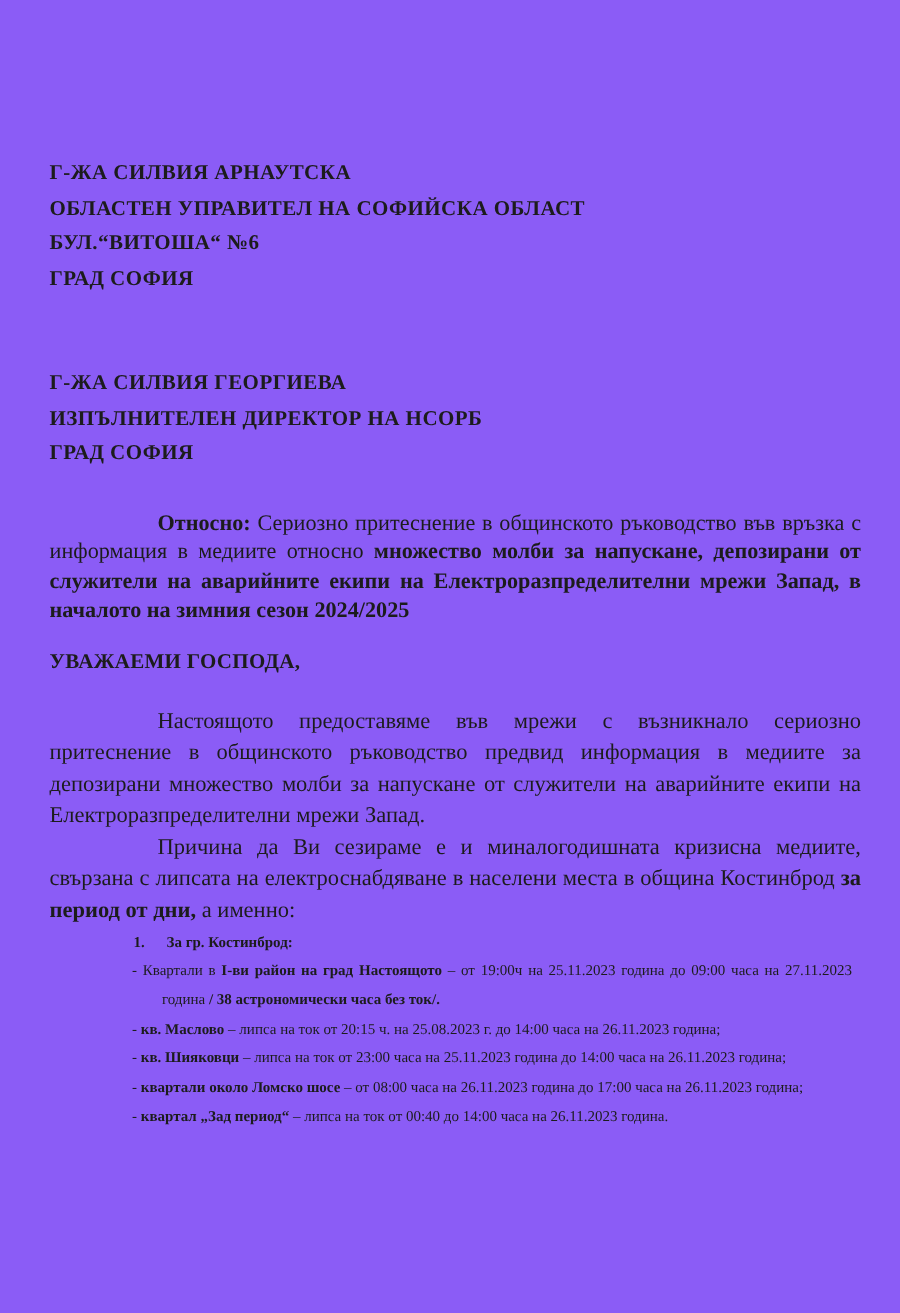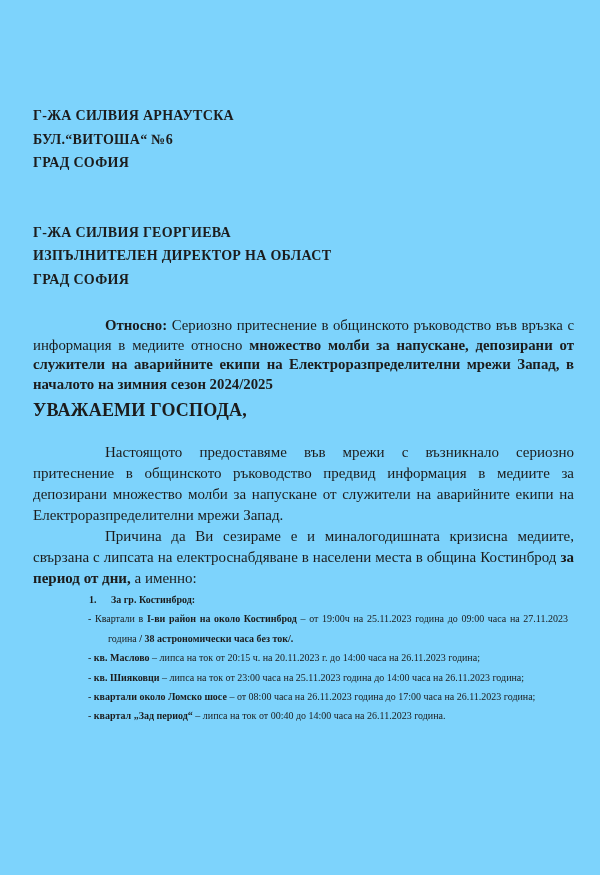--- a/index.html
+++ b/index.html
@@ -23,23 +23,23 @@
   }
   .addr-secondary { margin-top: 46px; }
   .subject {
     margin-top: 25px;
     font-size: 14.8px;
     line-height: 19.5px;
     text-align: justify;
     text-indent: 72px;
   }
   .salutation {
-    margin-top: 6px;
+    margin-top: 16px;
     font-weight: bold;
-    font-size: 18px;
+    font-size: 14px;
     letter-spacing: 0.2px;
   }
   .body-par {
     font-size: 15px;
     line-height: 21px;
     text-align: justify;
     text-indent: 72px;
   }
   .body-block { margin-top: 21px; }
   .outage-list {
@@ -57,47 +57,48 @@
     margin-right: 6px;
     text-indent: -20px;
     text-align: justify;
   }
   .seg-b { font-weight: bold; }
   .seg-u { }
 </style>
 </head>
 <body>
 
-<div class="page" style="background: #7dd3fc; color: rgb(28, 28, 28);">
+<div class="page" style="background: #8b5cf6; color: rgb(28, 28, 28);">
 
   <div class="addr addr-primary">
     <div class="addr-line">Г-ЖА СИЛВИЯ АРНАУТСКА</div>
+    <div class="addr-line">ОБЛАСТЕН УПРАВИТЕЛ НА СОФИЙСКА ОБЛАСТ</div>
     <div class="addr-line">БУЛ.“ВИТОША“ №6</div>
     <div class="addr-line">ГРАД СОФИЯ</div>
   </div>
 
   <div class="addr addr-secondary">
     <div class="addr-line">Г-ЖА СИЛВИЯ ГЕОРГИЕВА</div>
-    <div class="addr-line">ИЗПЪЛНИТЕЛЕН ДИРЕКТОР НА ОБЛАСТ</div>
+    <div class="addr-line">ИЗПЪЛНИТЕЛЕН ДИРЕКТОР НА НСОРБ</div>
     <div class="addr-line">ГРАД СОФИЯ</div>
   </div>
 
   <p class="subject"><span class="seg-b seg-u">Относно:</span><span> Сериозно притеснение в общинското ръководство във връзка с информация в медиите относно </span><span class="seg-b">множество молби за напускане, депозирани от служители на аварийните екипи на Електроразпределителни мрежи Запад, в началото на  зимния сезон 2024/2025</span></p>
 
   <p class="salutation">УВАЖАЕМИ ГОСПОДА,</p>
 
   <div class="body-block">
     <p class="body-par"><span>Настоящото предоставяме във мрежи с възникнало сериозно притеснение в общинското ръководство предвид информация в медиите за депозирани множество молби за напускане от служители на аварийните екипи на Електроразпределителни мрежи Запад.</span></p>
     <p class="body-par"><span>Причина да Ви сезираме е и миналогодишната кризисна медиите, свързана с липсата на електроснабдяване в населени места в община Костинброд </span><span class="seg-b">за период от дни,</span><span> а именно:</span></p>
   </div>
 
   <div class="outage-list">
     <p class="list-heading">
       <span class="num">1.</span><span>За гр. Костинброд:</span>
     </p>
-    <p class="list-item"><span>- Квартали в </span><span class="seg-b">I-ви район на около Костинброд</span><span> – от 19:00ч на 25.11.2023 година до 09:00 часа на 27.11.2023 година </span><span class="seg-b">/ 38 астрономически часа без ток/.</span></p>
-    <p class="list-item"><span>- </span><span class="seg-b">кв. Маслово</span><span> – липса на ток от 20:15 ч. на 20.11.2023 г. до 14:00 часа на 26.11.2023 година;</span></p>
+    <p class="list-item"><span>- Квартали в </span><span class="seg-b">I-ви район на град Настоящото</span><span> – от 19:00ч на 25.11.2023 година до 09:00 часа на 27.11.2023 година </span><span class="seg-b">/ 38 астрономически часа без ток/.</span></p>
+    <p class="list-item"><span>- </span><span class="seg-b">кв. Маслово</span><span> – липса на ток от 20:15 ч. на 25.08.2023 г. до 14:00 часа на 26.11.2023 година;</span></p>
     <p class="list-item"><span>- </span><span class="seg-b">кв. Шияковци</span><span> – липса на ток от 23:00 часа на 25.11.2023 година до 14:00 часа на 26.11.2023 година;</span></p>
     <p class="list-item"><span>- </span><span class="seg-b">квартали около Ломско шосе</span><span> – от 08:00 часа на 26.11.2023 година до 17:00 часа на 26.11.2023 година;</span></p>
     <p class="list-item"><span>- </span><span class="seg-b">квартал „Зад период“</span><span> – липса на ток от 00:40 до 14:00 часа на 26.11.2023 година.</span></p>
   </div>
 
 </div>
 
 </body></html>

